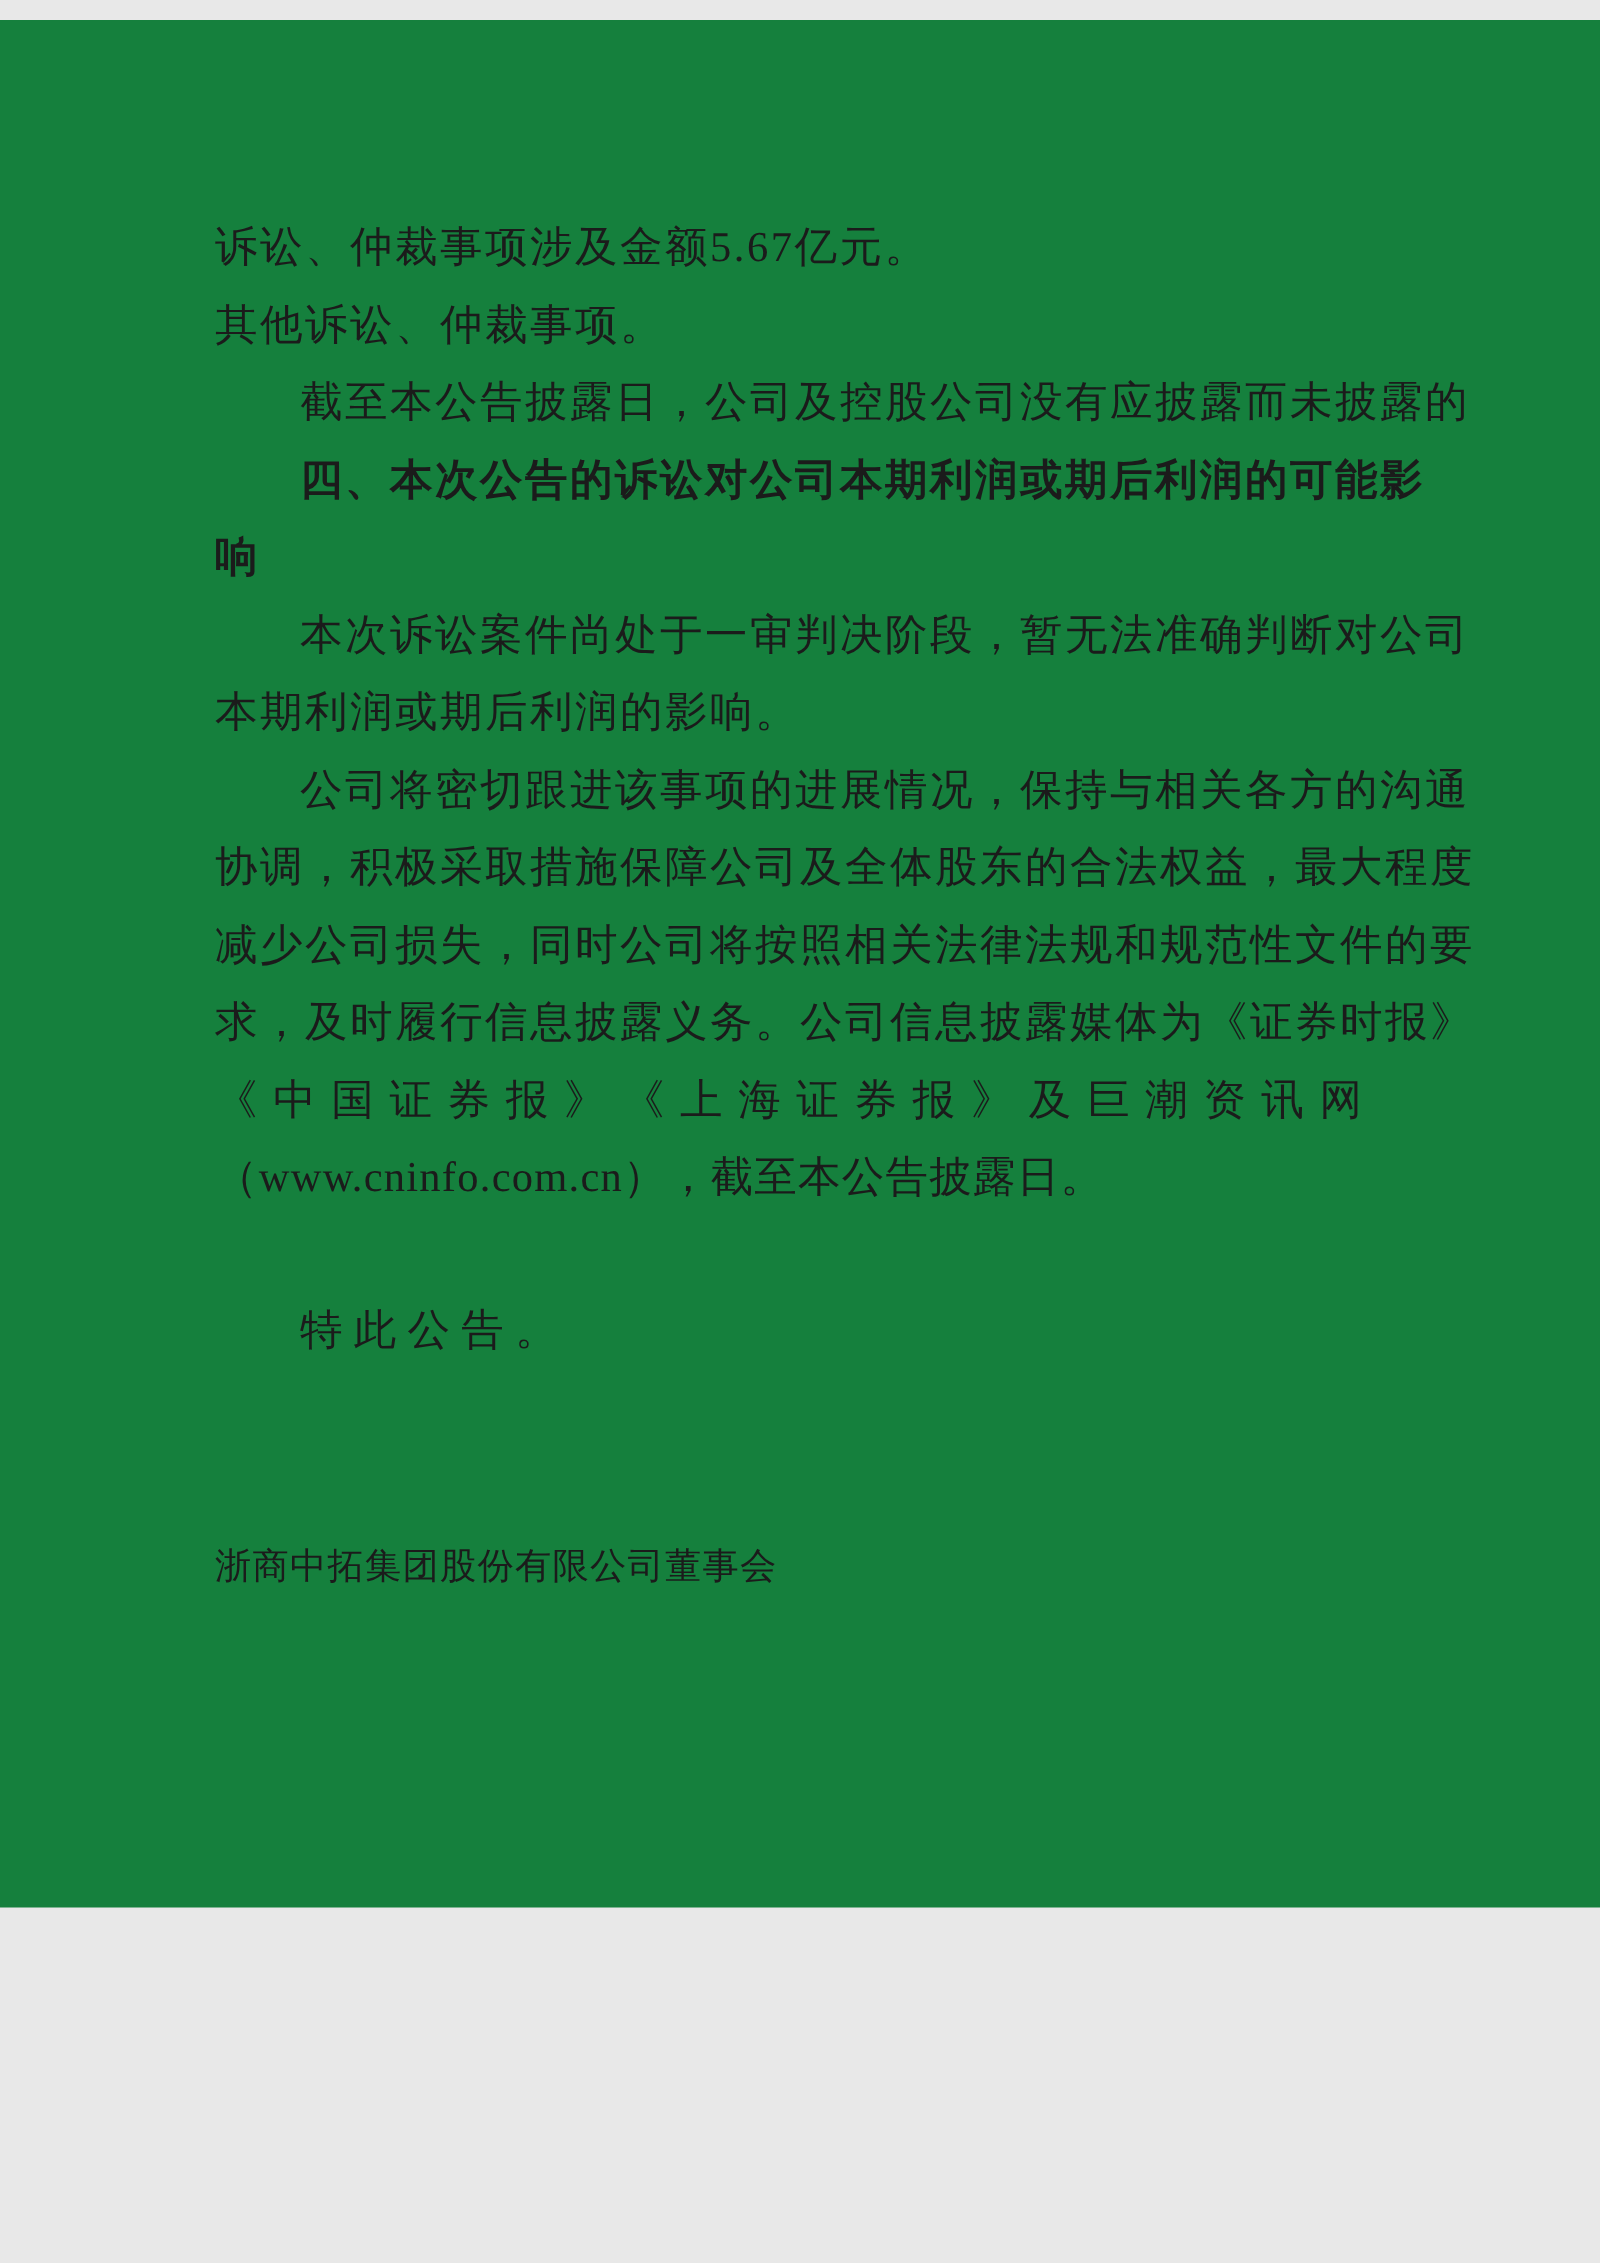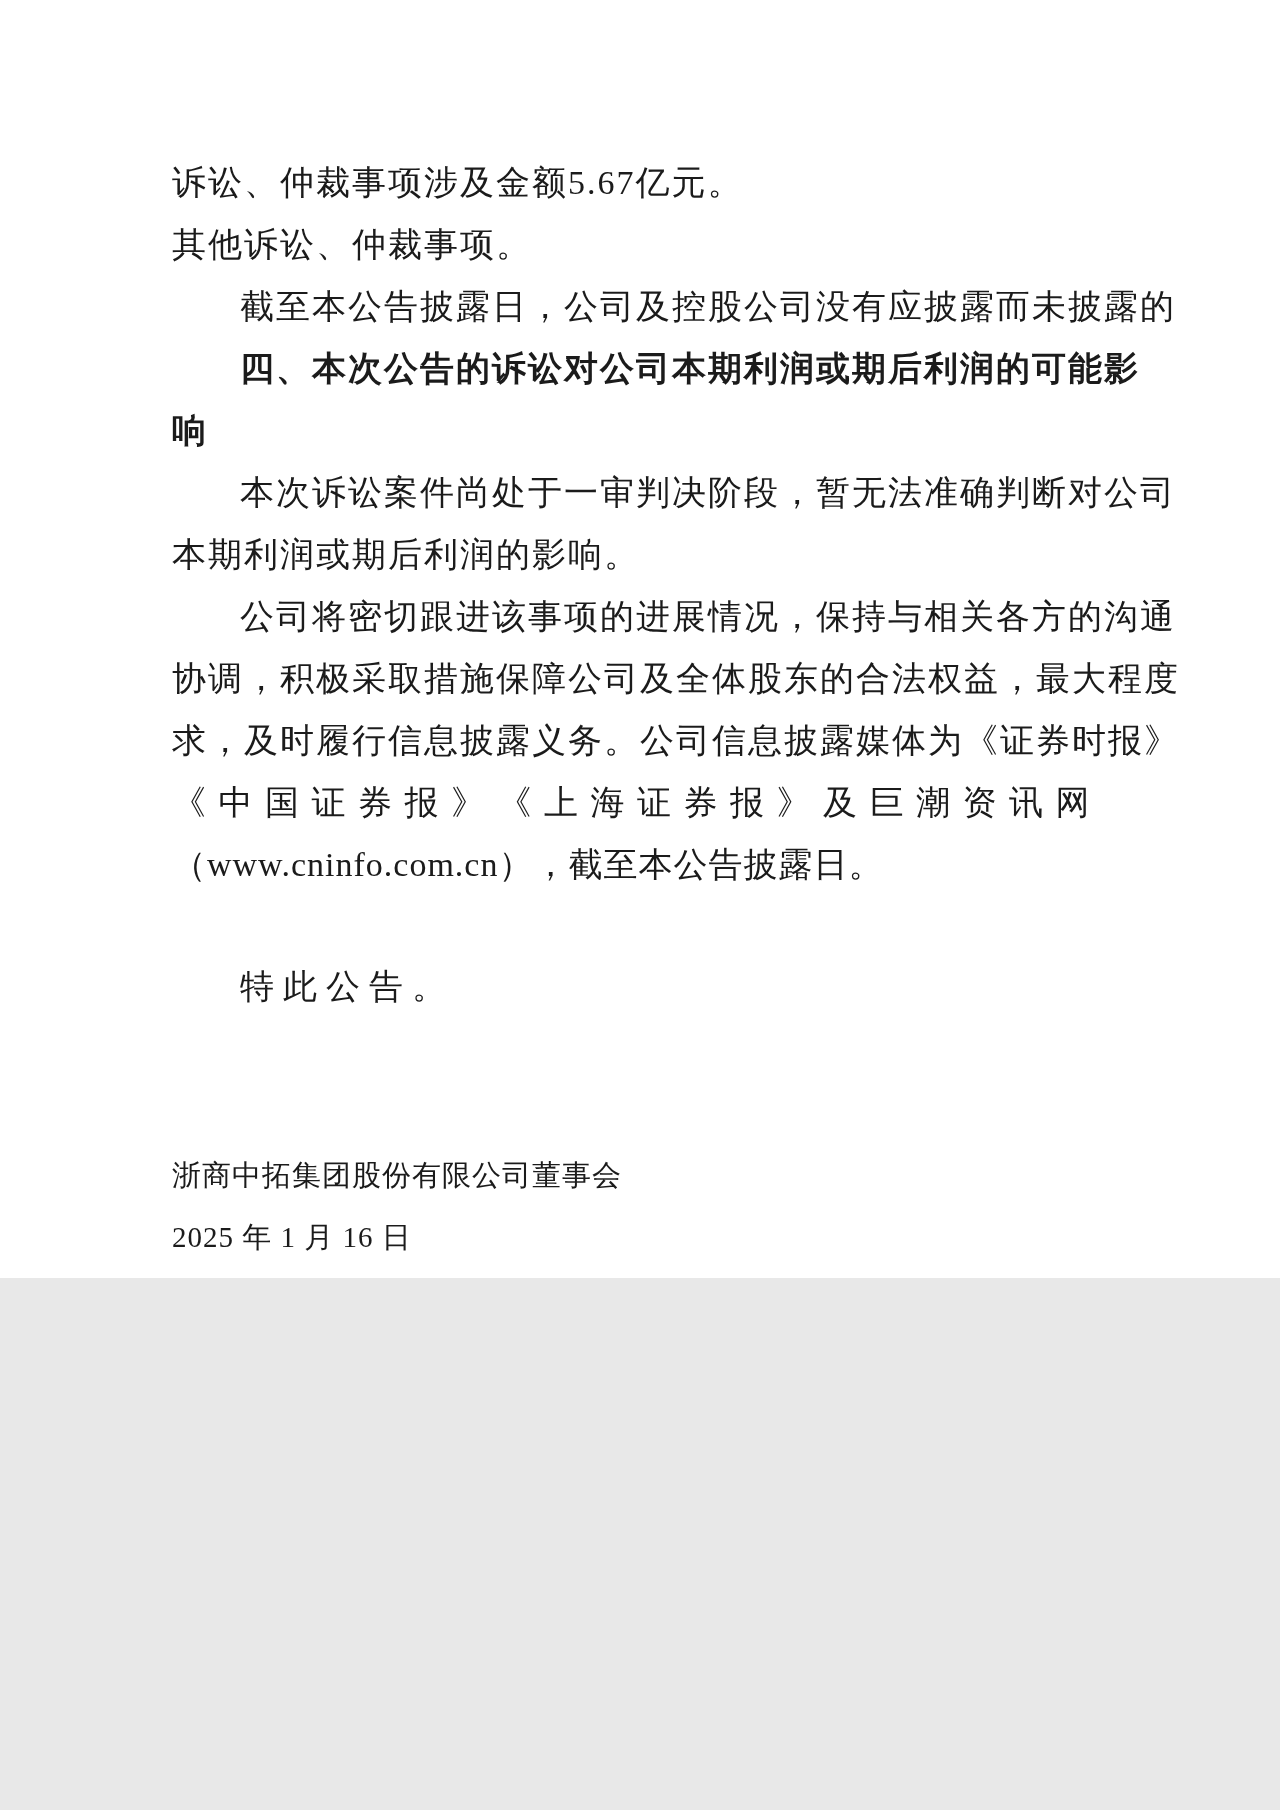--- a/index.html
+++ b/index.html
@@ -3,23 +3,23 @@
 <meta charset="utf-8">
 <style>
   html, body {
     margin: 0;
     padding: 0;
     background: #e8e8e8;
   }
   .page {
     position: relative;
     width: 1280px;
-    height: 1278px;
-    margin: 0 auto;
-    background: #ffffff;
+    height: 1510px;
+    margin: 16px auto;
+    background: #15803d;
     color: #1b1b1b;
     font-family: "Liberation Serif", "DejaVu Serif", serif;
     overflow: hidden;
   }
   .content {
     padding: 152px 170px 0 172px;
   }
   .line {
     font-size: 34px;
     line-height: 62px;
@@ -59,26 +59,26 @@
   <div class="content">
     <div class="line">诉讼、仲裁事项涉及金额5.67亿元。</div>
     <div class="line">其他诉讼、仲裁事项。</div>
     <div class="line indent">截至本公告披露日，公司及控股公司没有应披露而未披露的</div>
     <div class="line indent bold">四、本次公告的诉讼对公司本期利润或期后利润的可能影</div>
     <div class="line bold">响</div>
     <div class="line indent">本次诉讼案件尚处于一审判决阶段，暂无法准确判断对公司</div>
     <div class="line">本期利润或期后利润的影响。</div>
     <div class="line indent">公司将密切跟进该事项的进展情况，保持与相关各方的沟通</div>
     <div class="line">协调，积极采取措施保障公司及全体股东的合法权益，最大程度</div>
+    <div class="line">减少公司损失，同时公司将按照相关法律法规和规范性文件的要</div>
     <div class="line">求，及时履行信息披露义务。公司信息披露媒体为《证券时报》</div>
     <div class="line wide">《中国证券报》《上海证券报》及巨潮资讯网</div>
     <div class="line mono-url">（www.cninfo.com.cn），截至本公告披露日。</div>
     <div class="spacer"></div>
     <div class="line indent spaced">特此公告。</div>
 
     <div class="sig-block">
       <div class="sig-line">浙商中拓集团股份有限公司董事会</div>
-      <div class="sig-line">2025 年 1 月 16 日</div>
     </div>
   </div>
 
   <div class="page-number">3</div>
 </div>
 
 </body></html>

